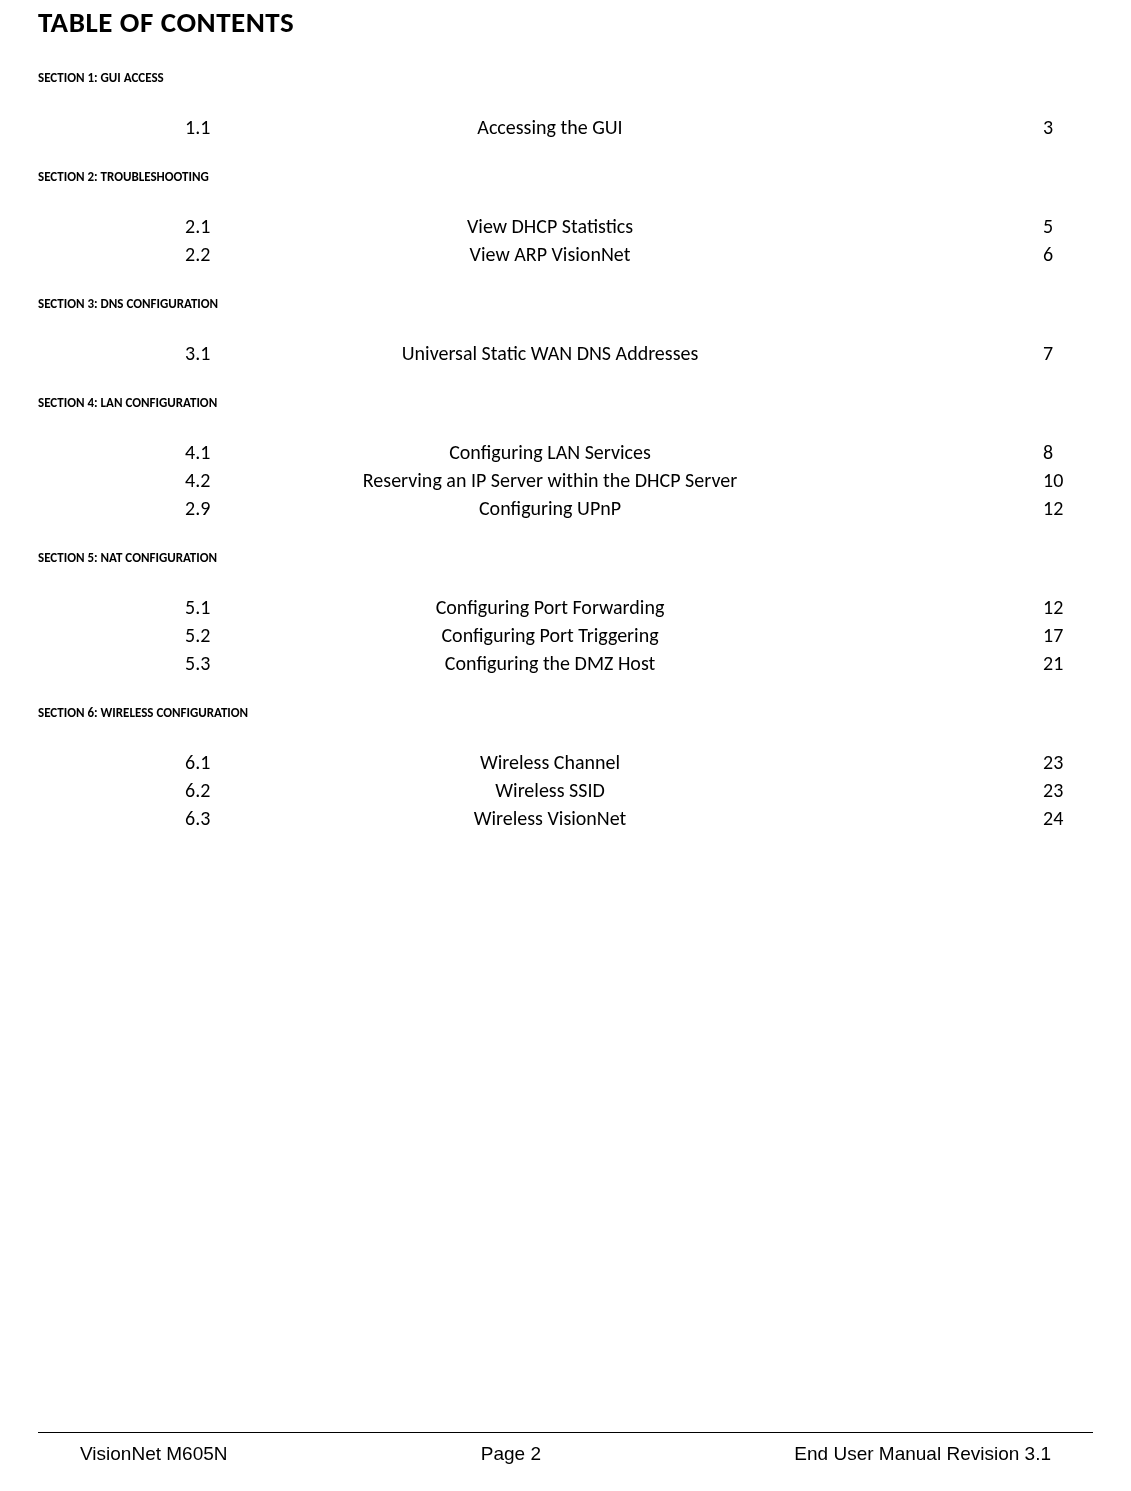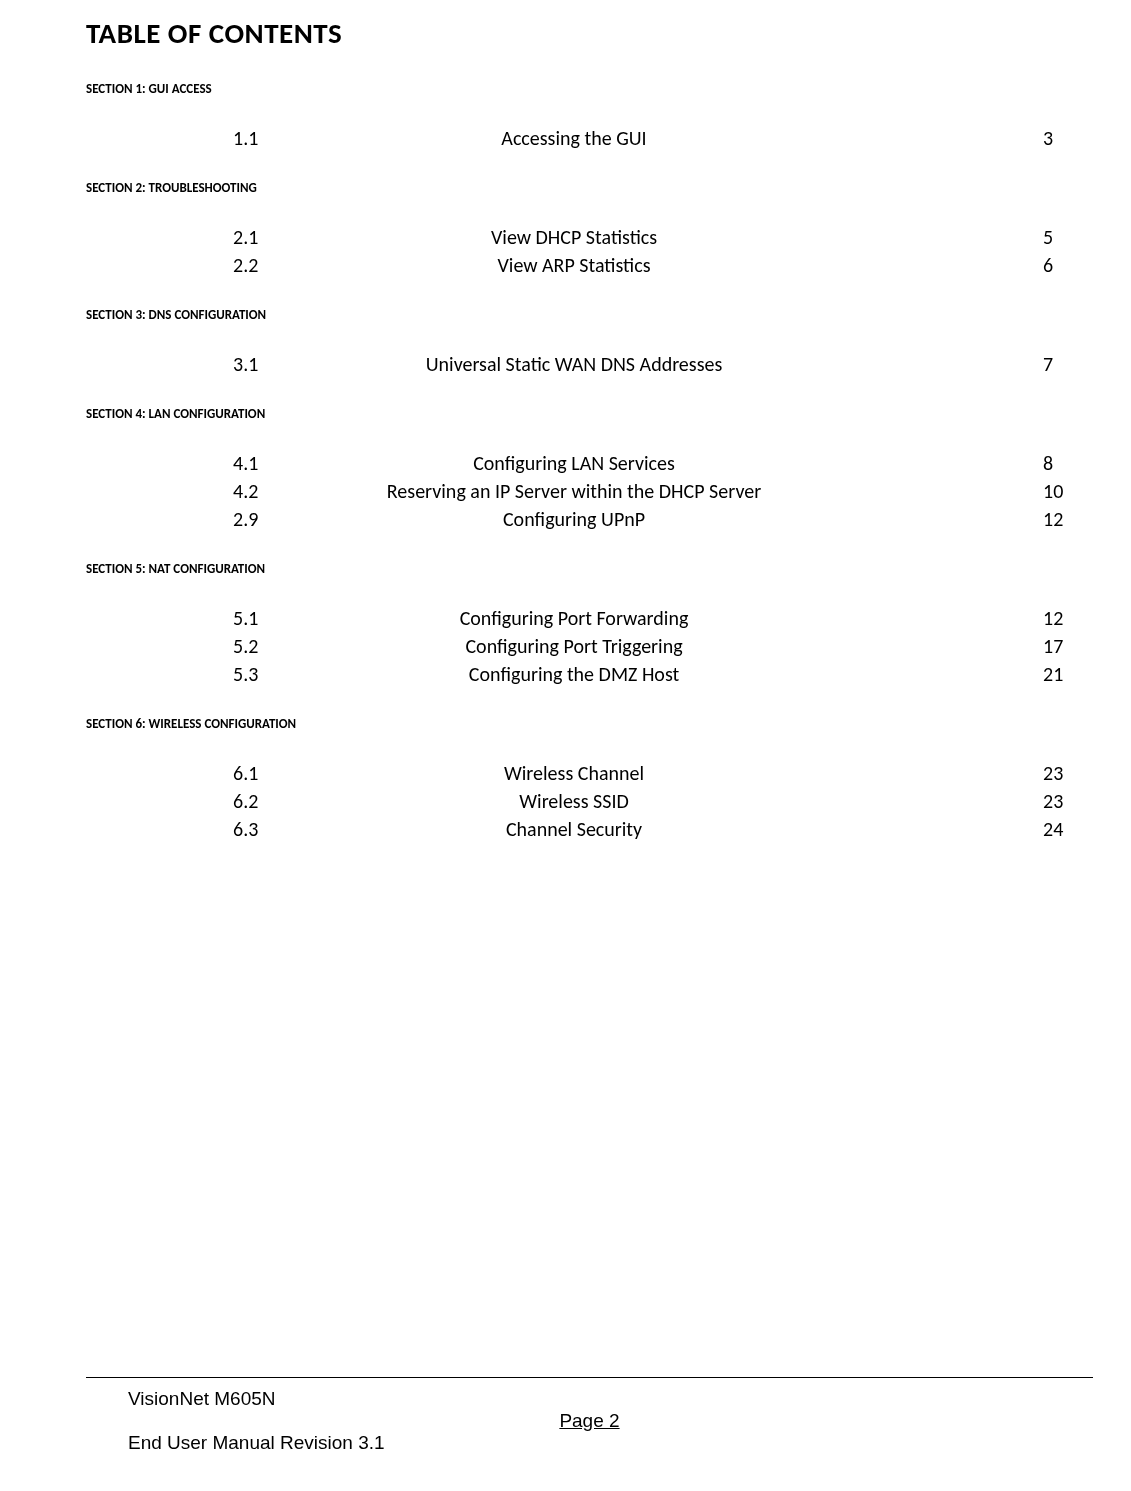--- a/index.html
+++ b/index.html
@@ -9,25 +9,24 @@
     }
     body {
       font-family: Calibri, Arial, sans-serif;
       background: #ffffff;
       width: 1131px;
       height: 1491px;
       position: relative;
       color: #000000;
     }
     .page {
-      padding: 15px 38px;
+      padding: 4px 38px;
       height: 100%;
       display: flex;
       flex-direction: column;
-      margin-left: 48px;
     }
     .content {
       flex: 1;
     }
     h1 {
       font-size: 29px;
       font-weight: bold;
       margin-bottom: 30px;
       letter-spacing: 0.5px;
     }
@@ -63,25 +62,23 @@
     .footer {
       border-top: 1px solid #000;
       padding-top: 10px;
       padding-bottom: 22px;
       font-family: Arial, sans-serif;
       font-size: 19px;
       display: flex;
       justify-content: space-between;
       padding-left: 42px;
       padding-right: 42px;
-      flex-direction: column;
     }
     .footer-center {
       text-align: center;
-      text-decoration: underline;
     }
   </style>
 </head>
 <body>
 
 <div class="page">
   <div class="content">
     <h1>TABLE OF CONTENTS</h1>
     <div id="toc-container">
         <div class="section-header">SECTION 1: GUI ACCESS</div>
@@ -91,21 +88,21 @@
           <span class="page-num">3</span>
         </div>
         <div class="section-header">SECTION 2: TROUBLESHOOTING</div>
         <div class="toc-entry">
           <span class="num">2.1</span>
           <span class="title">View DHCP Statistics</span>
           <span class="page-num">5</span>
         </div>
         <div class="toc-entry">
           <span class="num">2.2</span>
-          <span class="title">View ARP Statistics</span>
+          <span class="title">View ARP VisionNet</span>
           <span class="page-num">6</span>
         </div>
         <div class="section-header">SECTION 3: DNS CONFIGURATION</div>
         <div class="toc-entry">
           <span class="num">3.1</span>
           <span class="title">Universal Static WAN DNS Addresses</span>
           <span class="page-num">7</span>
         </div>
         <div class="section-header">SECTION 4: LAN CONFIGURATION</div>
         <div class="toc-entry">
@@ -145,21 +142,21 @@
           <span class="title">Wireless Channel</span>
           <span class="page-num">23</span>
         </div>
         <div class="toc-entry">
           <span class="num">6.2</span>
           <span class="title">Wireless SSID</span>
           <span class="page-num">23</span>
         </div>
         <div class="toc-entry">
           <span class="num">6.3</span>
-          <span class="title">Channel Security</span>
+          <span class="title">Wireless VisionNet</span>
           <span class="page-num">24</span>
         </div>
       </div>
   </div>
   <div class="footer">
     <span>VisionNet M605N</span>
     <span class="footer-center">Page 2</span>
     <span>End User Manual Revision 3.1</span>
   </div>
 </div>

